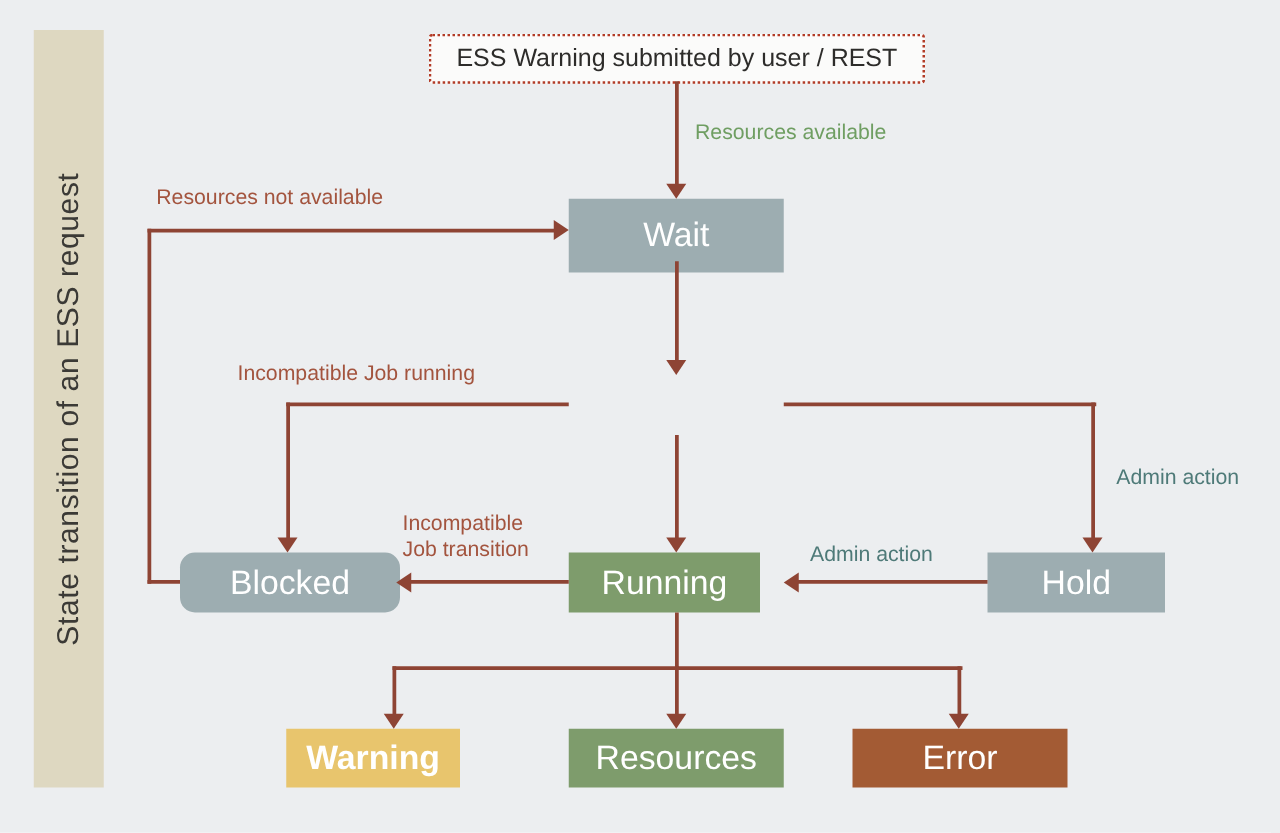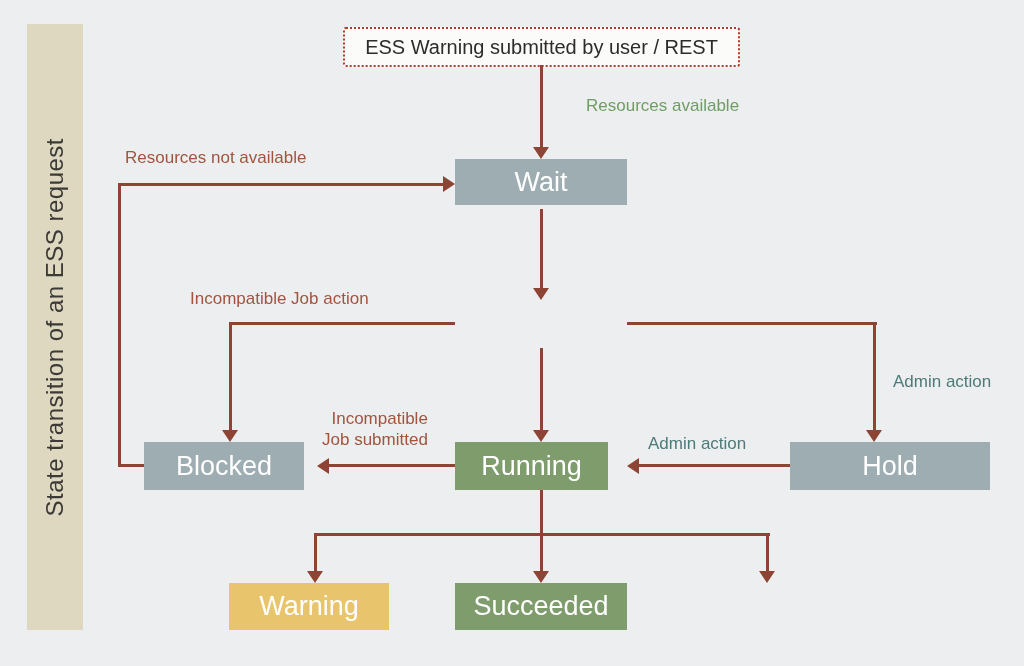--- a/index.html
+++ b/index.html
@@ -21,40 +21,40 @@
 
   
   .start-box{position:absolute;left:343px;top:27px;width:393px;height:36px;
     background:#fbfbfa;border:2px dotted var(--start-border);border-radius:3px;
     display:flex;align-items:center;justify-content:center;
     font-size:20px;color:var(--start-text);}
 
   
   .node{position:absolute;display:flex;align-items:center;justify-content:center;
     color:#fff;font-size:27px;}
-  .n-wait{left:455px;top:159px;width:172px;height:46px;background:var(--node-gray);}
+  .n-wait{left:455px;top:159px;width:172px;height:59px;background:var(--node-gray);}
   .n-ready{left:455px;top:300px;width:172px;height:48px;background:var(--node-teal);}
-  .n-blocked{left:144px;top:442px;width:160px;height:48px;background:var(--node-gray);}
+  .n-blocked{left:144px;top:442px;width:176px;height:48px;background:var(--node-gray);border-radius:12px;}
   .n-running{left:455px;top:442px;width:153px;height:48px;background:var(--node-green);}
-  .n-hold{left:790px;top:442px;width:200px;height:48px;background:var(--node-gray);}
-  .n-warning{left:229px;top:583px;width:160px;height:47px;background:var(--node-gold);}
+  .n-hold{left:790px;top:442px;width:142px;height:48px;background:var(--node-gray);}
+  .n-warning{left:229px;top:583px;width:139px;height:47px;background:var(--node-gold);font-weight:bold;}
   .n-succeeded{left:455px;top:583px;width:172px;height:47px;background:var(--node-green);}
   .n-error{left:682px;top:583px;width:172px;height:47px;background:var(--node-rust);}
 
   
   .seg{position:absolute;background:var(--arrow);}
   .head{position:absolute;width:0;height:0;}
   .head.down{border-left:8px solid transparent;border-right:8px solid transparent;border-top:12px solid var(--arrow);}
   .head.left{border-top:8px solid transparent;border-bottom:8px solid transparent;border-right:12px solid var(--arrow);}
   .head.right{border-top:8px solid transparent;border-bottom:8px solid transparent;border-left:12px solid var(--arrow);}
 
   
   .elabel{position:absolute;font-size:17px;line-height:1.25;}
-  .green{color:var(--label-green);margin-left:30px;}
-  .maroon{color:var(--label-maroon);text-align:right;}
+  .green{color:var(--label-green);}
+  .maroon{color:var(--label-maroon);}
   .teal{color:var(--label-teal);text-align:center;}
   .prewrap{white-space:pre-line;}
 </style>
 </head>
 <body>
 
 <div id="canvas">
 
   <div class="sidebar">
     <span>State transition of an ESS request</span>
@@ -73,51 +73,54 @@
   <div class="node n-running">
     <span>Running</span>
   </div>
   <div class="node n-hold">
     <span>Hold</span>
   </div>
   <div class="node n-warning">
     <span>Warning</span>
   </div>
   <div class="node n-succeeded">
-    <span>Succeeded</span>
+    <span>Resources</span>
+  </div>
+  <div class="node n-error">
+    <span>Error</span>
   </div>
 
   <div class="seg" style="left:540px;top:65px;width:3px;height:84px;"></div>
   <div class="head down" style="left:533px;top:147px;"></div>
   <div class="elabel green" style="left:556px;top:95px;">Resources available</div>
 
   <div class="seg" style="left:540px;top:209px;width:3px;height:81px;"></div>
   <div class="head down" style="left:533px;top:288px;"></div>
 
   <div class="seg" style="left:540px;top:348px;width:3px;height:83px;"></div>
   <div class="head down" style="left:533px;top:430px;"></div>
 
   <div class="seg" style="left:229px;top:322px;width:226px;height:3px;"></div>
   <div class="seg" style="left:229px;top:322px;width:3px;height:110px;"></div>
   <div class="head down" style="left:222px;top:430px;"></div>
-  <div class="elabel maroon" style="left:190px;top:288px;">Incompatible Job action</div>
+  <div class="elabel maroon" style="left:190px;top:288px;">Incompatible Job running</div>
 
   <div class="seg" style="left:627px;top:322px;width:250px;height:3px;"></div>
   <div class="seg" style="left:873px;top:322px;width:3px;height:110px;"></div>
   <div class="head down" style="left:866px;top:430px;"></div>
   <div class="elabel teal" style="left:893px;top:371px;">Admin action</div>
 
   <div class="seg" style="left:637px;top:464px;width:153px;height:3px;"></div>
   <div class="head left" style="left:627px;top:458px;"></div>
   <div class="elabel teal" style="left:648px;top:433px;">Admin action</div>
 
   <div class="seg" style="left:327px;top:464px;width:128px;height:3px;"></div>
   <div class="head left" style="left:317px;top:458px;"></div>
   <div class="elabel maroon prewrap" style="left:322px;top:408px;">Incompatible
-Job submitted</div>
+Job transition</div>
 
   <div class="seg" style="left:118px;top:464px;width:26px;height:3px;"></div>
   <div class="seg" style="left:118px;top:183px;width:3px;height:284px;"></div>
   <div class="seg" style="left:118px;top:183px;width:327px;height:3px;"></div>
   <div class="head right" style="left:443px;top:176px;"></div>
   <div class="elabel maroon" style="left:125px;top:147px;">Resources not available</div>
 
   <div class="seg" style="left:540px;top:490px;width:3px;height:45px;"></div>
   <div class="seg" style="left:314px;top:533px;width:456px;height:3px;"></div>
   <div class="seg" style="left:314px;top:533px;width:3px;height:40px;"></div>

